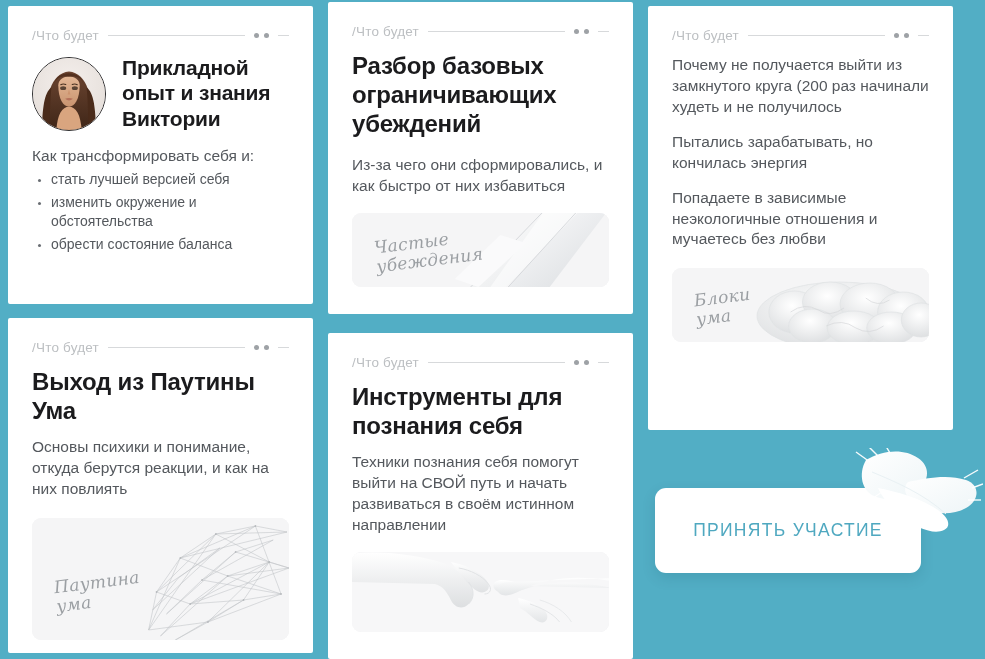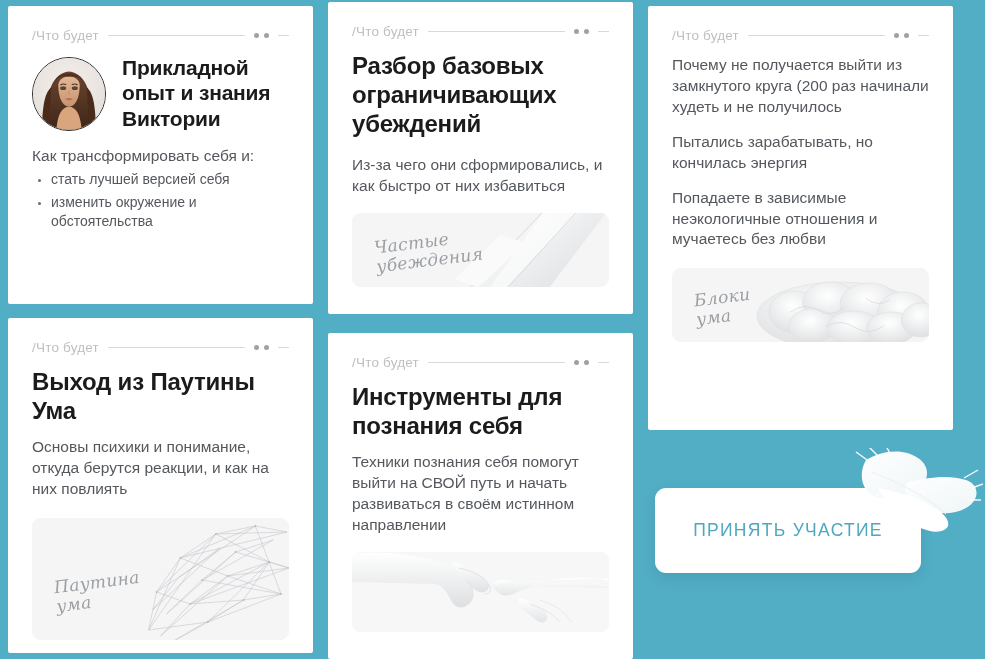--- a/index.html
+++ b/index.html
@@ -220,20 +220,21 @@
           <path d="M33 42 q4 -2 8 0 q-4 3.2 -8 0 Z" fill="#b4705a"></path>
         </svg>
       </div>
       <div class="card-title avatar-title">Прикладной опыт и знания Виктории</div>
     </div>
 
     <div class="intro-line">Как трансформировать себя и:</div>
     <ul class="bullets">
       <li>стать лучшей версией себя</li>
       <li>изменить окружение и обстоятельства</li>
+      <li>обрести состояние баланса</li>
     </ul>
   </div>
 
   <div class="card" id="card-2">
     <div class="eyebrow">
       <span class="eyebrow-label">/Что будет</span>
       <span class="eyebrow-rule"></span>
       <span class="eyebrow-dots">
           <i></i>
           <i></i>

